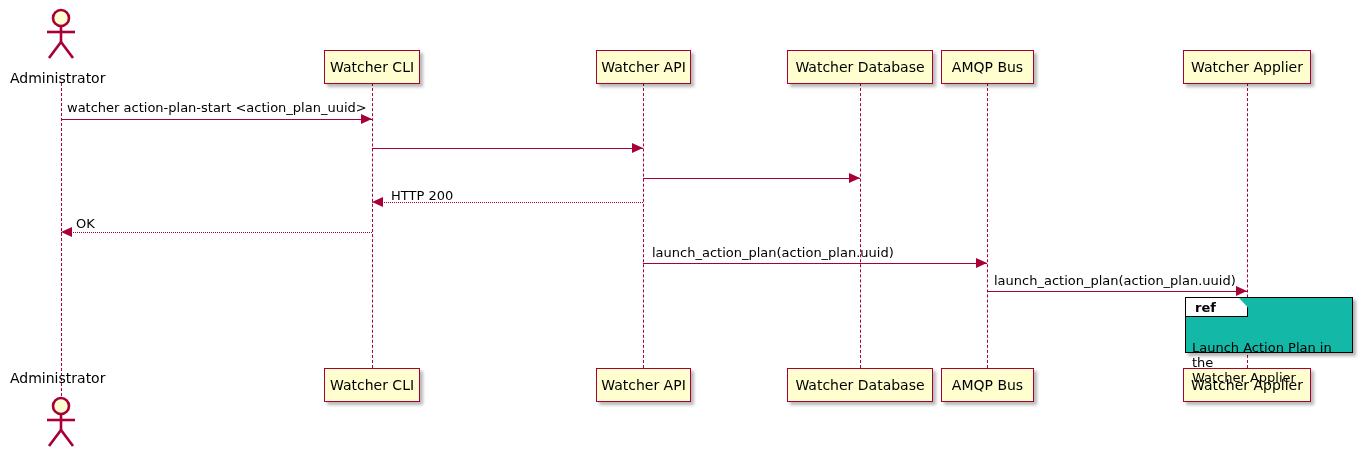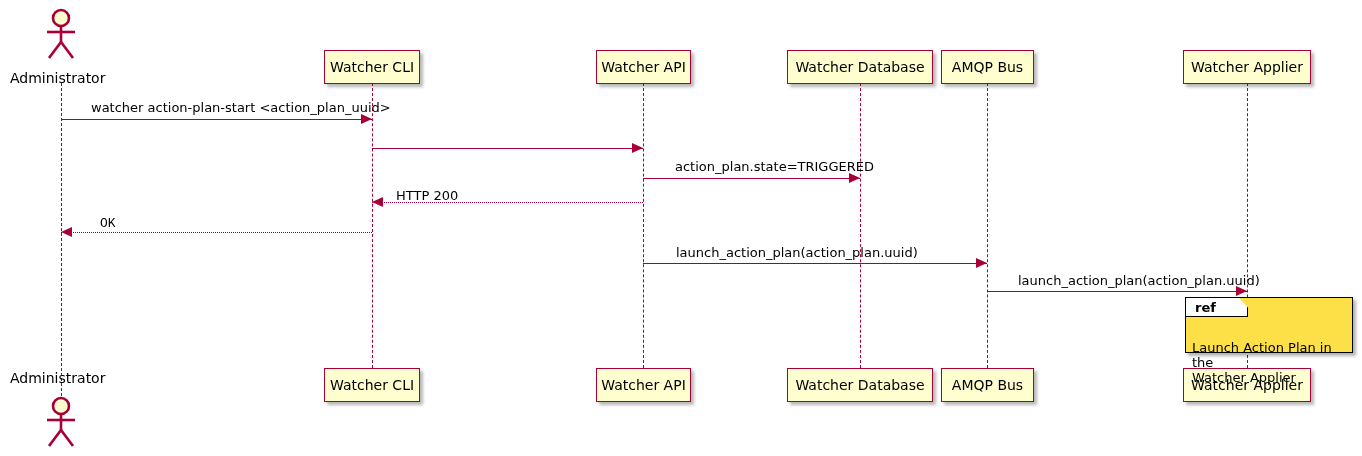--- a/index.html
+++ b/index.html
@@ -57,40 +57,39 @@
   }
   .msg-line.dotted {
     border-top: 1.6px dotted #A80036;
   }
   .msg-label {
     position: absolute;
     font-size: 13px;
     color: #000000;
     white-space: nowrap;
     line-height: 1;
-    margin-left: 24px;
   }
   .arrowhead {
     position: absolute;
     width: 0;
     height: 0;
   }
   .arrowhead.right {
     border-top: 5px solid transparent;
     border-bottom: 5px solid transparent;
     border-left: 11px solid #A80036;
   }
   .arrowhead.left {
     border-top: 5px solid transparent;
     border-bottom: 5px solid transparent;
     border-right: 11px solid #A80036;
   }
   .ref-box {
     position: absolute;
-    background: #fde047;
+    background: #14b8a6;
     border: 1.5px solid #000000;
     box-shadow: 3px 3px 3px rgba(0,0,0,0.30);
     box-sizing: border-box;
   }
   .ref-tab {
     position: absolute;
     left: 0;
     top: 0;
     height: 19px;
     box-sizing: border-box;
@@ -176,27 +175,26 @@
       </svg>
     </div>
     <div class="actor-label" style="left: 10px; top: 370px;">Administrator</div>
     <div class="msg-line" style="left: 61px; top: 119px; width: 311px;"></div>
     <div class="arrowhead right" style="top: 114px; left: 361px;"></div>
     <div class="msg-label" style="left: 67px; top: 101px;">watcher action-plan-start &lt;action_plan_uuid&gt;</div>
     <div class="msg-line" style="left: 372px; top: 148px; width: 271px;"></div>
     <div class="arrowhead right" style="top: 143px; left: 632px;"></div>
     <div class="msg-line" style="left: 643px; top: 178px; width: 217px;"></div>
     <div class="arrowhead right" style="top: 173px; left: 849px;"></div>
-    <div class="msg-label" style="left: 651px; top: 160px;">action_plan.state=TRIGGERED</div>
     <div class="msg-line dotted" style="left: 372px; top: 202px; width: 271px;"></div>
     <div class="arrowhead left" style="top: 197px; left: 372px;"></div>
-    <div class="msg-label" style="left: 372px; top: 189px;">HTTP 200</div>
+    <div class="msg-label" style="left: 391px; top: 189px;">HTTP 200</div>
     <div class="msg-line dotted" style="left: 61px; top: 232px; width: 311px;"></div>
     <div class="arrowhead left" style="top: 227px; left: 61px;"></div>
-    <div class="msg-label" style="left: 76px; top: 217px; font-family: Liberation Mono, monospace;">OK</div>
+    <div class="msg-label" style="left: 76px; top: 217px;">OK</div>
     <div class="msg-line" style="left: 643px; top: 263px; width: 344px;"></div>
     <div class="arrowhead right" style="top: 258px; left: 976px;"></div>
     <div class="msg-label" style="left: 652px; top: 246px;">launch_action_plan(action_plan.uuid)</div>
     <div class="msg-line" style="left: 987px; top: 291px; width: 260px;"></div>
     <div class="arrowhead right" style="top: 286px; left: 1236px;"></div>
     <div class="msg-label" style="left: 994px; top: 274px;">launch_action_plan(action_plan.uuid)</div>
     <div class="ref-box" style="left: 1185px; top: 297px; width: 168px; height: 56px;">
       <div class="ref-tab" style="width: 62px;">ref</div>
       <div class="ref-text" style="width: 158px;">Launch Action Plan in the
 Watcher Applier</div>

